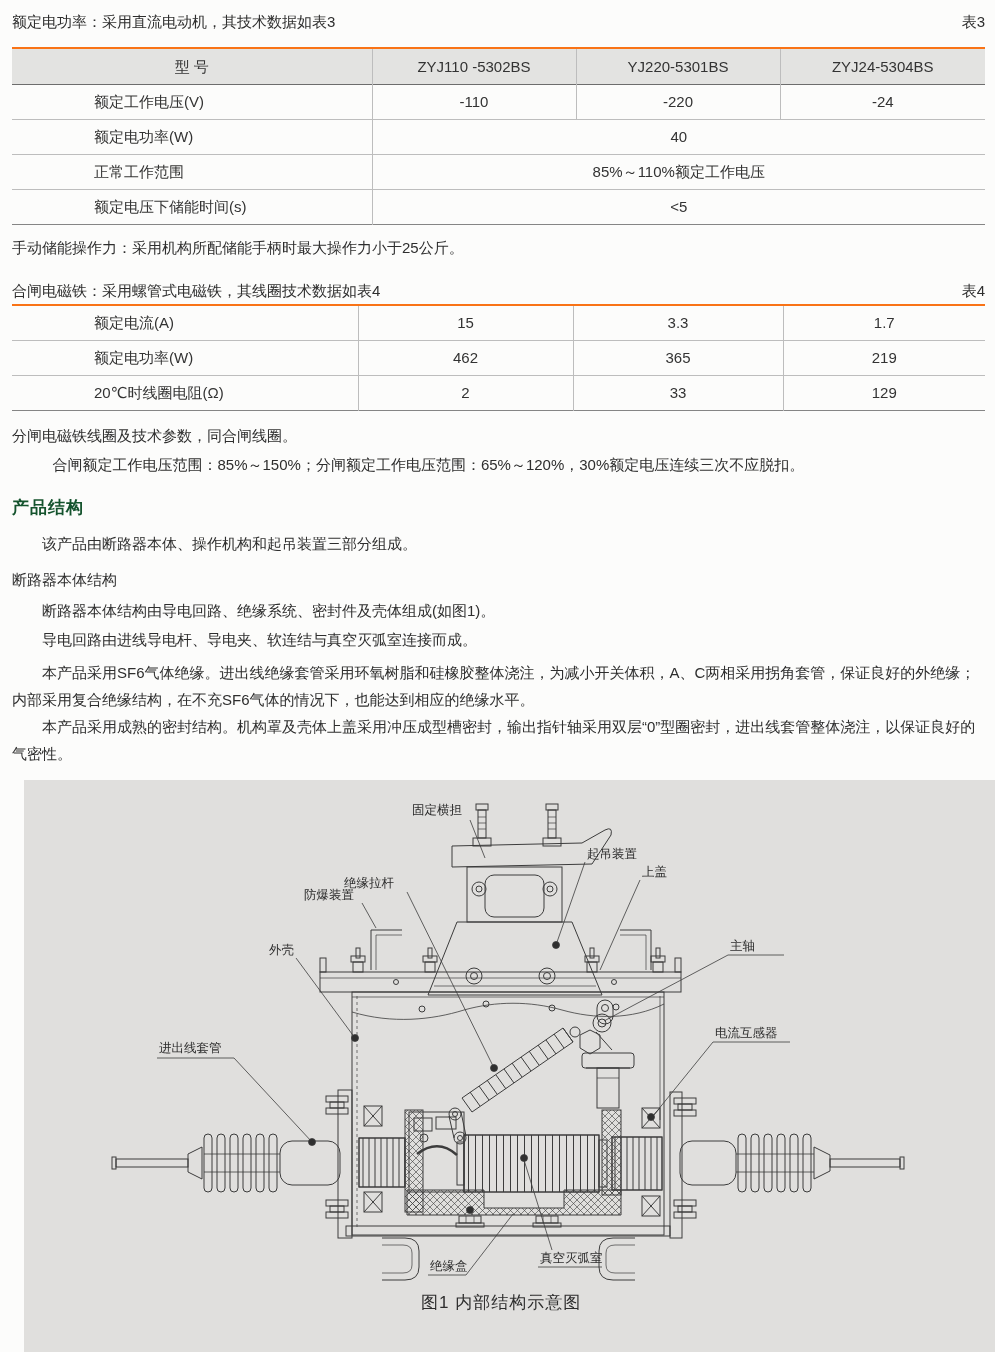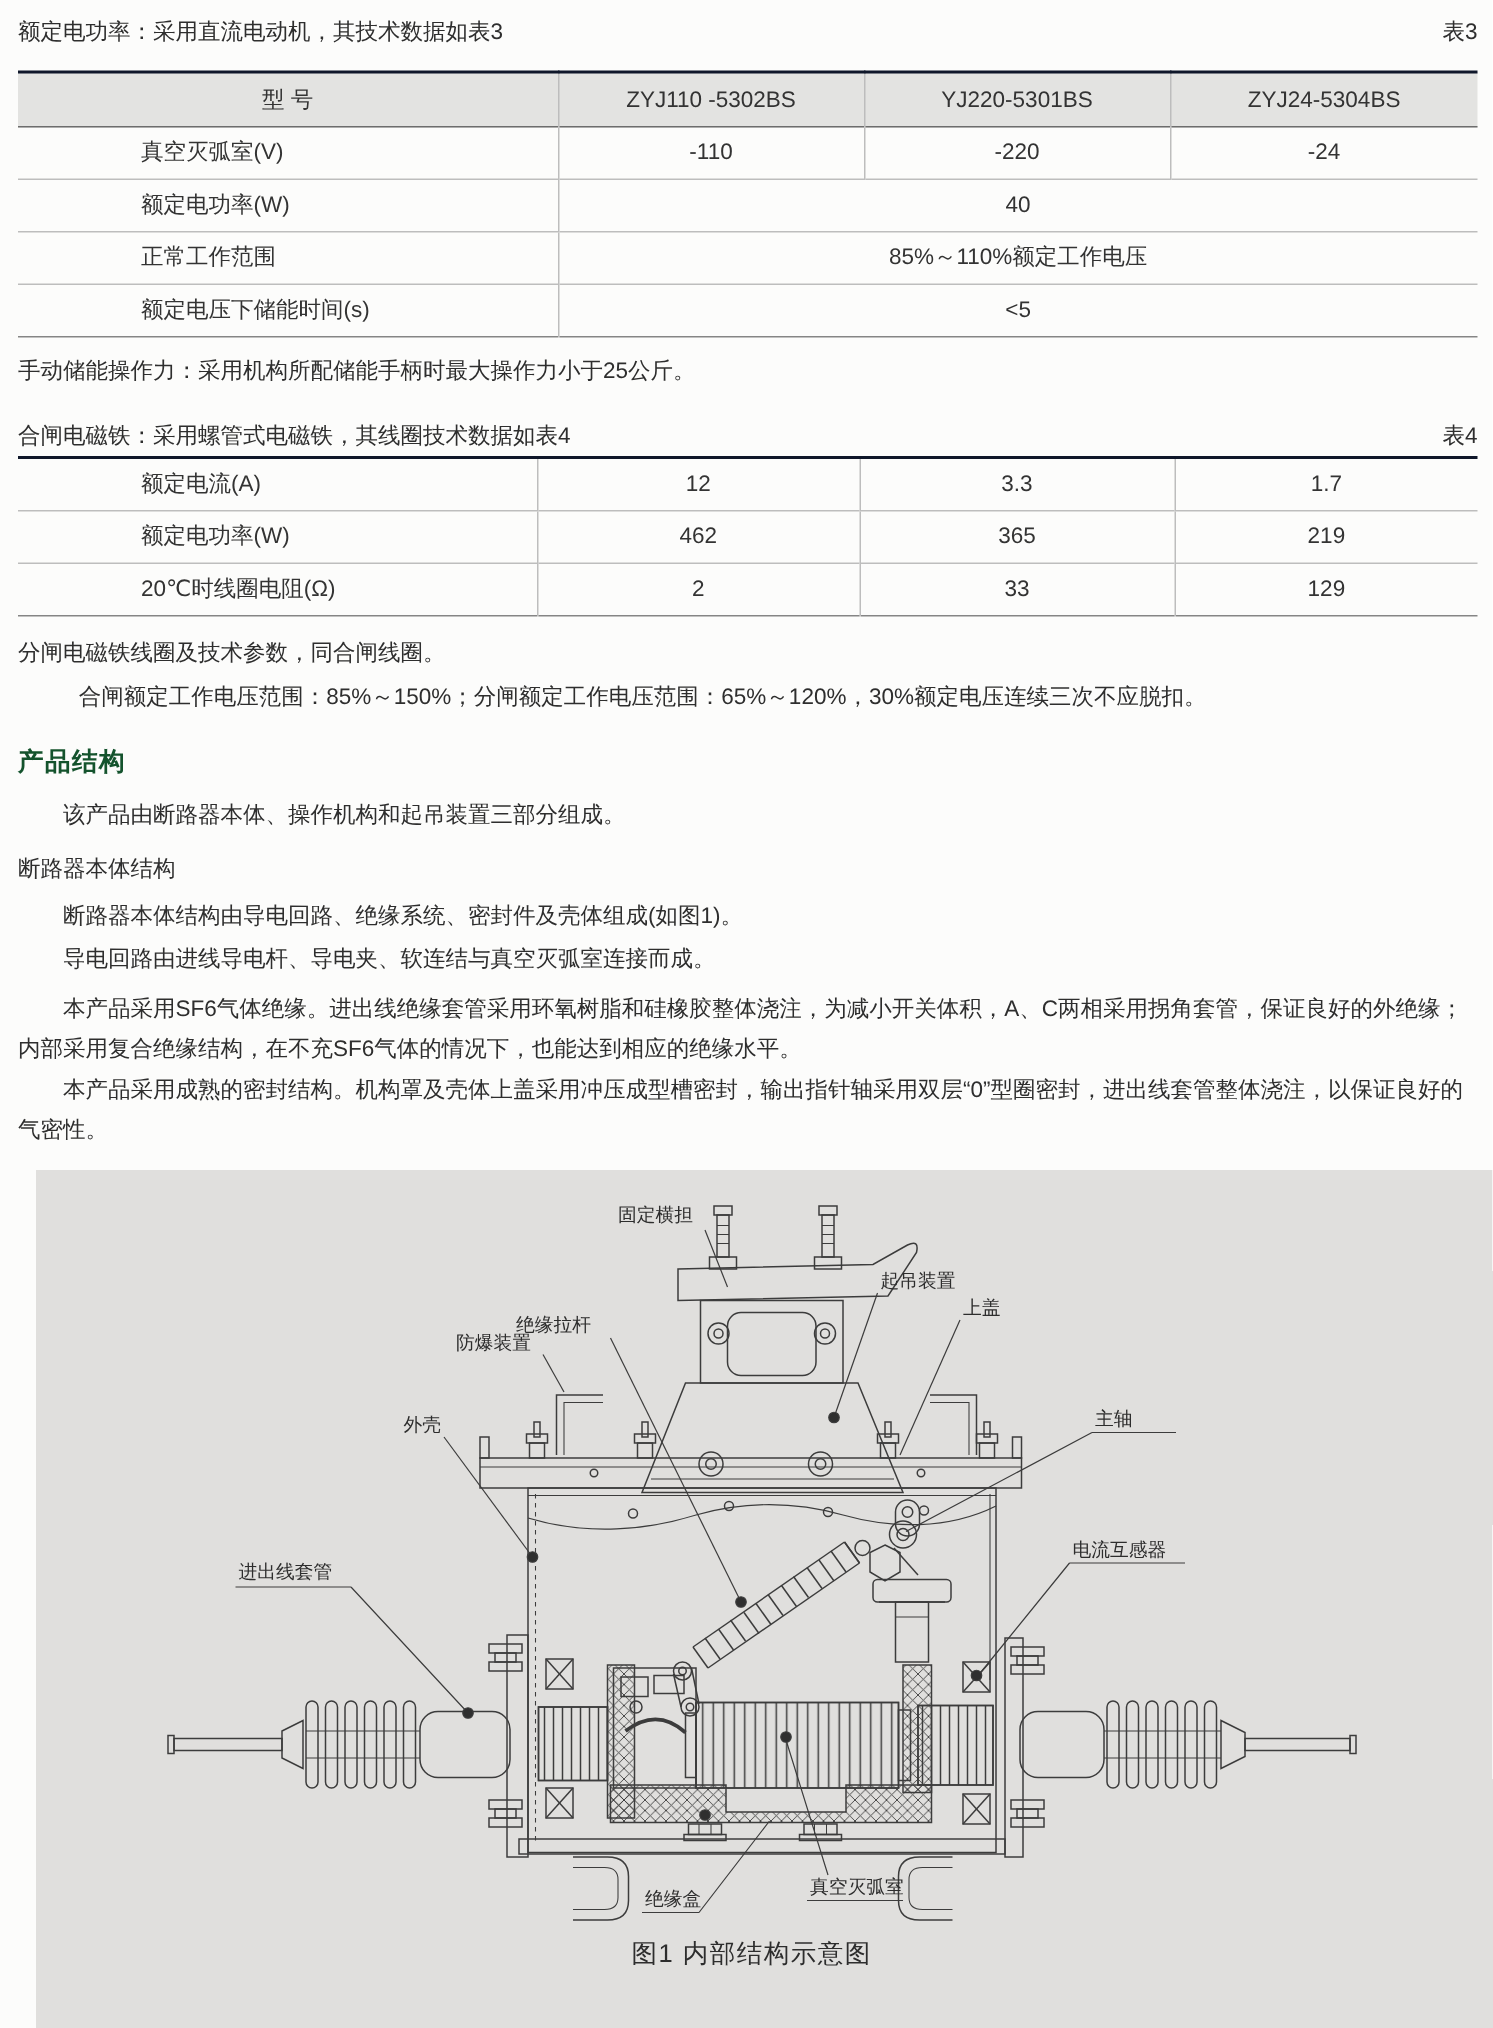--- a/index.html
+++ b/index.html
@@ -18,21 +18,21 @@
   .p-range{margin-top:9px;text-indent:2.7em;}
   .section-heading{margin:22px 0 0;font-size:17px;font-weight:bold;color:#14532d;letter-spacing:1px;}
   .p-comp{margin-top:14px;text-indent:2em;}
   .p-bodytitle{margin-top:16px;}
   .p-body1{margin-top:10px;text-indent:2em;}
   .p-body2{margin-top:9px;text-indent:2em;}
   .p-sf6{margin-top:9px;text-indent:2em;line-height:27px;}
   .p-seal{text-indent:2em;line-height:27px;}
 
   table.spec{width:973px;border-collapse:collapse;table-layout:fixed;
-    border-top:2px solid #0f172a;border-bottom:1px solid #858585;}
+    border-top:2px solid #f97316;border-bottom:1px solid #858585;}
   table.spec.t3{margin-top:15px;}
   table.spec.t4{margin-top:3px;}
   table.spec tr.hdr{background:#e3e3e1;}
   table.spec tr{border-bottom:1px solid #bdbdbd;}
   table.spec tr.hdr{border-bottom:1px solid #6d6d6d;}
   table.spec tr:last-child{border-bottom:none;}
   table.spec th,table.spec td{
     font-weight:normal;height:34px;padding:0;text-align:center;
     border-left:1px solid #bdbdbd;font-size:15px;color:#333;
   }
@@ -64,21 +64,21 @@
           <col style="width:205px">
         </colgroup>
       <tbody>
         <tr class="hdr">
           <th>型  号</th>
           <th>ZYJ110 -5302BS</th>
           <th>YJ220-5301BS</th>
           <th>ZYJ24-5304BS</th>
         </tr>
         <tr>
-          <td class="lab">真空灭弧室(V)</td>
+          <td class="lab">额定工作电压(V)</td>
           <td>-110</td>
           <td>-220</td>
           <td>-24</td>
         </tr>
         <tr>
           <td class="lab">额定电功率(W)</td>
           <td colspan="3">40</td>
         </tr>
         <tr>
           <td class="lab">正常工作范围</td>
@@ -101,21 +101,21 @@
     <table class="spec t4">
       <colgroup>
           <col style="width:346px">
           <col style="width:215px">
           <col style="width:210px">
           <col style="width:202px">
         </colgroup>
       <tbody>
         <tr>
           <td class="lab">额定电流(A)</td>
-          <td>12</td>
+          <td>15</td>
           <td>3.3</td>
           <td>1.7</td>
         </tr>
         <tr>
           <td class="lab">额定电功率(W)</td>
           <td>462</td>
           <td>365</td>
           <td>219</td>
         </tr>
         <tr>

